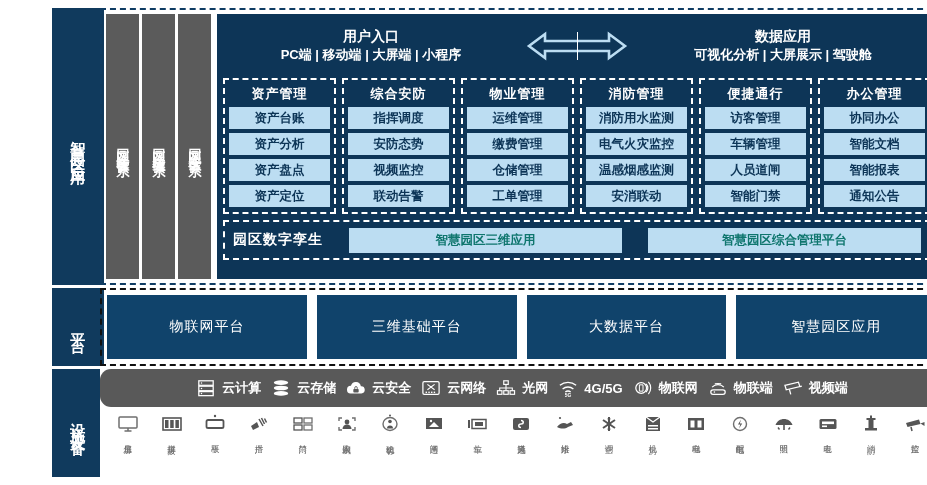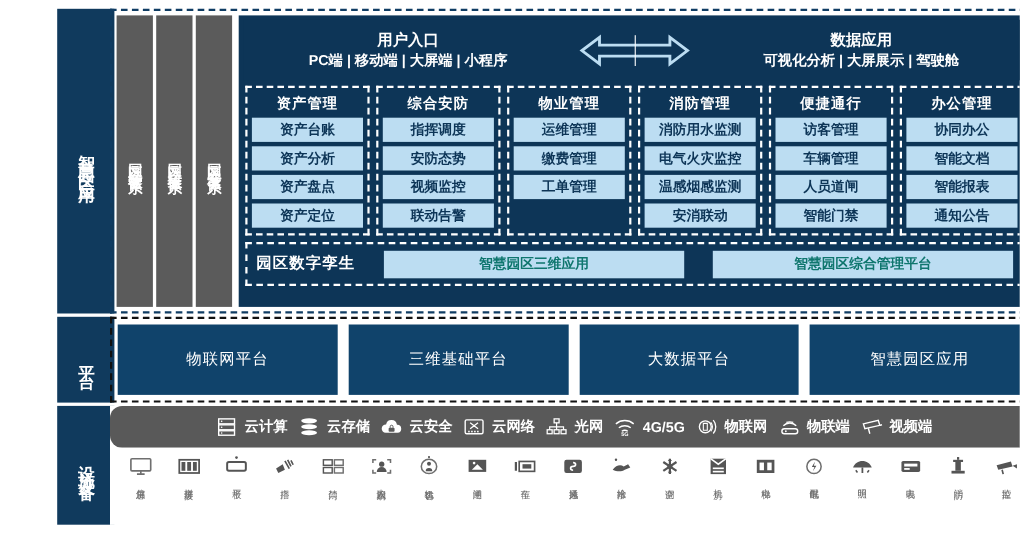--- a/index.html
+++ b/index.html
@@ -186,20 +186,21 @@
               <div class="module-title">综合安防</div>
               <div class="mitem">指挥调度</div>
               <div class="mitem">安防态势</div>
               <div class="mitem">视频监控</div>
               <div class="mitem">联动告警</div>
             </div>
             <div class="module">
               <div class="module-title">物业管理</div>
               <div class="mitem">运维管理</div>
               <div class="mitem">缴费管理</div>
+              <div class="mitem">仓储管理</div>
               <div class="mitem">工单管理</div>
             </div>
             <div class="module">
               <div class="module-title">消防管理</div>
               <div class="mitem">消防用水监测</div>
               <div class="mitem">电气火灾监控</div>
               <div class="mitem">温感烟感监测</div>
               <div class="mitem">安消联动</div>
             </div>
             <div class="module">

